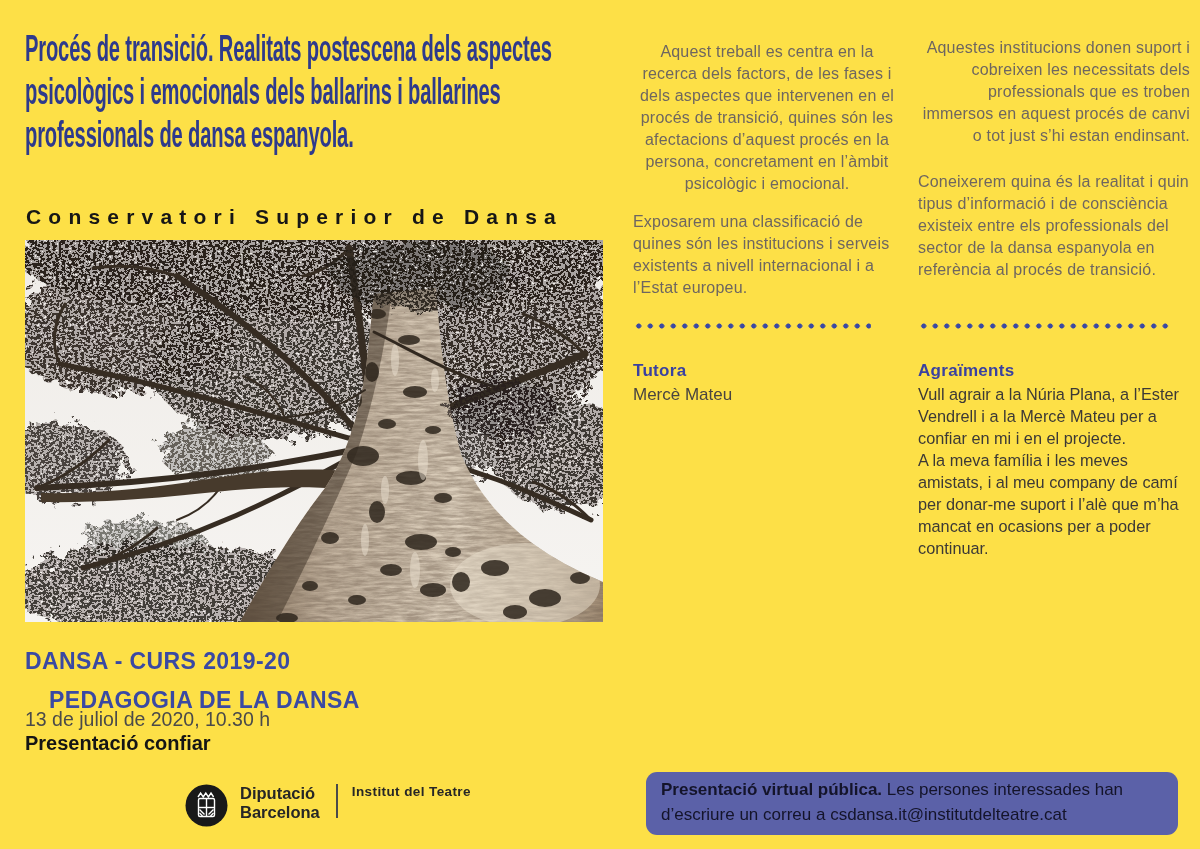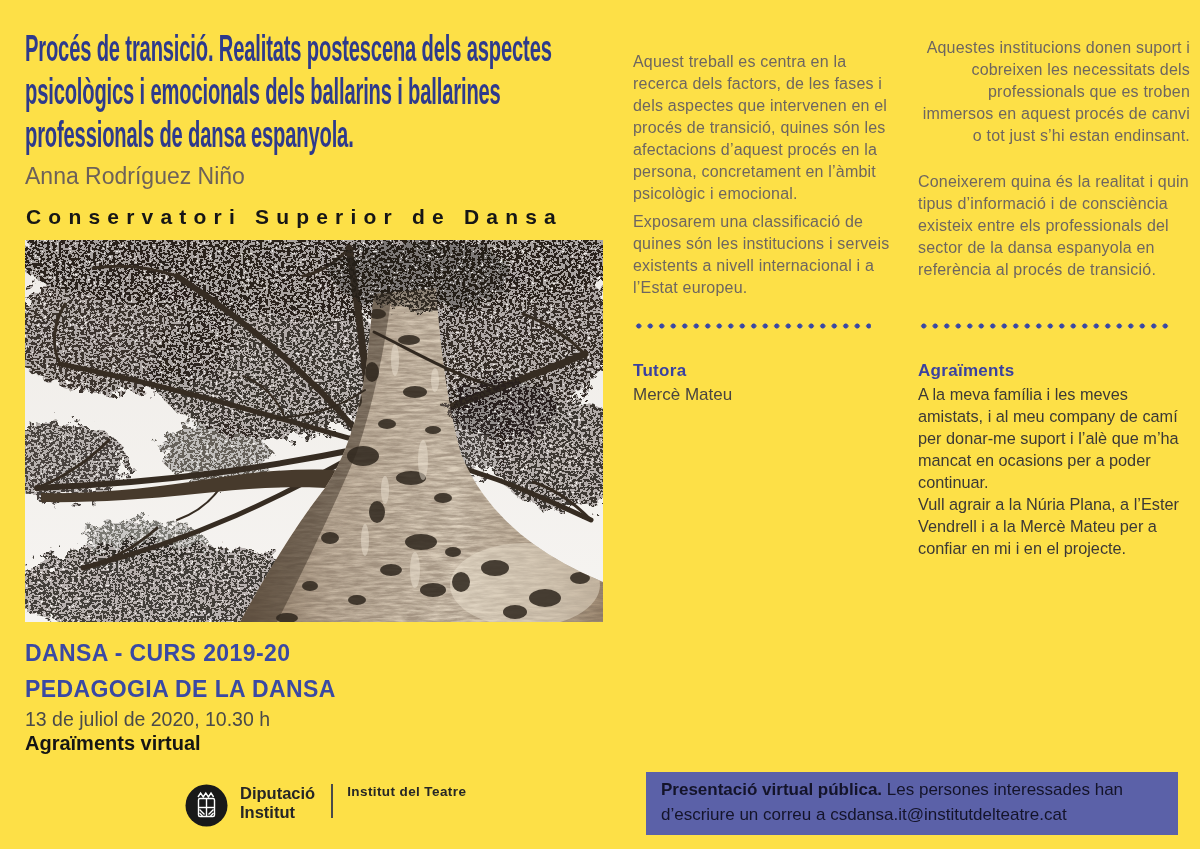--- a/index.html
+++ b/index.html
@@ -22,65 +22,64 @@
   }
   .photo{
     position:absolute;left:25px;top:240px;width:578px;height:382px;overflow:hidden;
   }
   .photo svg{display:block;width:578px;height:382px;}
   .event{position:absolute;left:25px;top:640px;width:560px;}
   .event .l1,.event .l2{
     position:absolute;left:0;font-size:23px;font-weight:bold;color:#3a49a3;
     letter-spacing:0.4px;white-space:nowrap;
   }
-  .event .l1{top:0;} .event .l2{top:36px;}
+  .event .l1{top:8px;} .event .l2{top:47px;margin-left:24px;}
   .event .dt{position:absolute;left:0;top:68px;font-size:19.5px;color:#4a4a4a;white-space:nowrap;}
   .event .mode{position:absolute;left:0;top:92px;font-size:20px;font-weight:bold;color:#151515;white-space:nowrap;}
   
   .logos{position:absolute;left:185px;top:784px;height:46px;display:flex;align-items:flex-start;}
   .crest{width:43px;height:43px;flex:0 0 auto;}
   .logo-txt{margin-left:12px;font-weight:bold;font-size:16.5px;line-height:19px;color:#262626;}
   .logo-div{width:2px;height:34px;background:#4a4a4a;margin:0 14px 0 16px;}
   .logo-it{font-weight:bold;font-size:13.5px;letter-spacing:0.4px;color:#262626;white-space:nowrap;}
   
   .col{position:absolute;top:37px;}
   .col-mid{left:633px;width:268px;}
   .col-right{left:918px;width:272px;}
   .col p{margin:0;position:absolute;left:0;}
   .body-txt{font-size:16px;line-height:22px;color:#6e6660;letter-spacing:0.2px;}
-  .col-mid .p1{top:14px;width:268px;}
+  .col-mid .p1{top:4px;width:268px;text-align:center;}
   .col-mid .p2{top:174px;width:268px;}
   .col-right .p1{top:0;width:272px;text-align:right;}
   .col-right .p2{top:134px;width:272px;}
   .dots{
     position:absolute;top:286px;height:6px;
     background-image:radial-gradient(circle, #3a49a3 2.3px, rgba(58,73,163,0) 2.8px);
     background-size:11.5px 6px;background-position:0 50%;background-repeat:repeat-x;
   }
   .col-mid .dots{width:238px;}
   .col-right .dots{width:253px;}
   .sec-label{position:absolute;top:324px;left:0;font-size:17px;font-weight:bold;color:#3a41a0;letter-spacing:0.3px;text-align:right;}
   .tutor-name{position:absolute;top:348px;left:0;font-size:17px;color:#494440;}
   .ack{position:absolute;top:346px;left:0;width:272px;font-size:16.3px;line-height:22px;color:#3c3936;}
   .ack p{position:static;margin:0;}
   
   .banner{
     position:absolute;left:646px;top:772px;width:532px;box-sizing:border-box;
     background:#5b61a8;padding:6px 15px 8px 15px;
-    font-size:17px;line-height:24.5px;color:#14142a;
+    font-size:17px;line-height:24.5px;color:#14142a;border-radius:11px;
   }
   .banner .bold{font-weight:bold;}
 </style>
 </head>
 <body>
 
 <div class="page">
 
   <div class="title">Procés de transició. Realitats postescena dels aspectes psicològics i emocionals dels ballarins i ballarines professionals de dansa espanyola.</div>
-  <div class="author">Anna Rodríguez Niño</div>
   <div class="institution">Conservatori Superior de Dansa</div>
 
   <div class="photo">
     <svg viewBox="0 0 578 382" xmlns="http://www.w3.org/2000/svg">
       <defs>
         <linearGradient id="sky" x1="0" y1="0" x2="0" y2="1">
           <stop offset="0" stop-color="#efece8"></stop>
             <stop offset="1" stop-color="#f6f4f1"></stop>
         </linearGradient>
         <linearGradient id="trunkg" x1="0" y1="0" x2="1" y2="0">
@@ -194,57 +193,57 @@
         <ellipse cx="395" cy="34" rx="90" ry="36" opacity="0.9"></ellipse>
         <ellipse cx="478" cy="168" rx="55" ry="30" opacity="0.7"></ellipse>
       </g>
     </svg>
   </div>
 
   <div class="event">
     <div class="l1">DANSA - CURS 2019-20</div>
     <div class="l2">PEDAGOGIA DE LA DANSA</div>
     <div class="dt">13 de juliol de 2020, 10.30 h</div>
-    <div class="mode">Agraïments virtual</div>
+    <div class="mode">Presentació confiar</div>
   </div>
 
   <div class="col col-mid">
     <p class="p1 body-txt">Aquest treball es centra en la recerca dels factors, de les fases i dels aspectes que intervenen en el procés de transició, quines són les afectacions d’aquest procés en la persona, concretament en l’àmbit psicològic i emocional.</p>
     <p class="p2 body-txt">Exposarem una classificació de quines són les institucions i serveis existents a nivell internacional i a l’Estat europeu.</p>
     <div class="dots"></div>
     <div class="sec-label">Tutora</div>
     <div class="tutor-name">Mercè Mateu</div>
   </div>
 
   <div class="col col-right">
     <p class="p1 body-txt">Aquestes institucions donen suport i cobreixen les necessitats dels professionals que es troben immersos en aquest procés de canvi o tot just s’hi estan endinsant.</p>
     <p class="p2 body-txt">Coneixerem quina és la realitat i quin tipus d’informació i de consciència existeix entre els professionals del sector de la dansa espanyola en referència al procés de transició.</p>
     <div class="dots"></div>
     <div class="sec-label">Agraïments</div>
     <div class="ack">
+      <p>Vull agrair a la Núria Plana, a l’Ester Vendrell i a la Mercè Mateu per a confiar en mi i en el projecte.</p>
       <p>A la meva família i les meves amistats, i al meu company de camí per donar-me suport i l’alè que m’ha mancat en ocasions per a poder continuar.</p>
-      <p>Vull agrair a la Núria Plana, a l’Ester Vendrell i a la Mercè Mateu per a confiar en mi i en el projecte.</p>
     </div>
   </div>
 
   <div class="logos">
     <svg class="crest" viewBox="0 0 43 43">
       <circle cx="21.5" cy="21.5" r="21" fill="#191919"></circle>
       <g stroke="#ffffff" stroke-width="1.4" fill="none">
         <path d="M13,13 l2.6,-4 l2.6,4 l2.6,-4 l2.6,4 l2.6,-4 l2.6,4"></path>
         <rect x="13.5" y="14.5" width="16" height="18" rx="1.5"></rect>
         <line x1="21.5" y1="14.5" x2="21.5" y2="32.5"></line>
         <line x1="13.5" y1="23.5" x2="29.5" y2="23.5"></line>
         <path d="M14.5,25.5 l5,5 M14.5,29 l3,3"></path>
         <path d="M28.5,25.5 l-5,5 M28.5,29 l-3,3"></path>
       </g>
     </svg>
     <div class="logo-txt">
       <div>Diputació</div>
-      <div>Institut</div>
+      <div>Barcelona</div>
     </div>
     <div class="logo-div"></div>
     <div class="logo-it">Institut del Teatre</div>
   </div>
 
   <div class="banner">
     <span class="bold">Presentació virtual pública.</span><span> Les persones interessades han d’escriure un correu a csdansa.it@institutdelteatre.cat</span>
   </div>
 
 </div>

